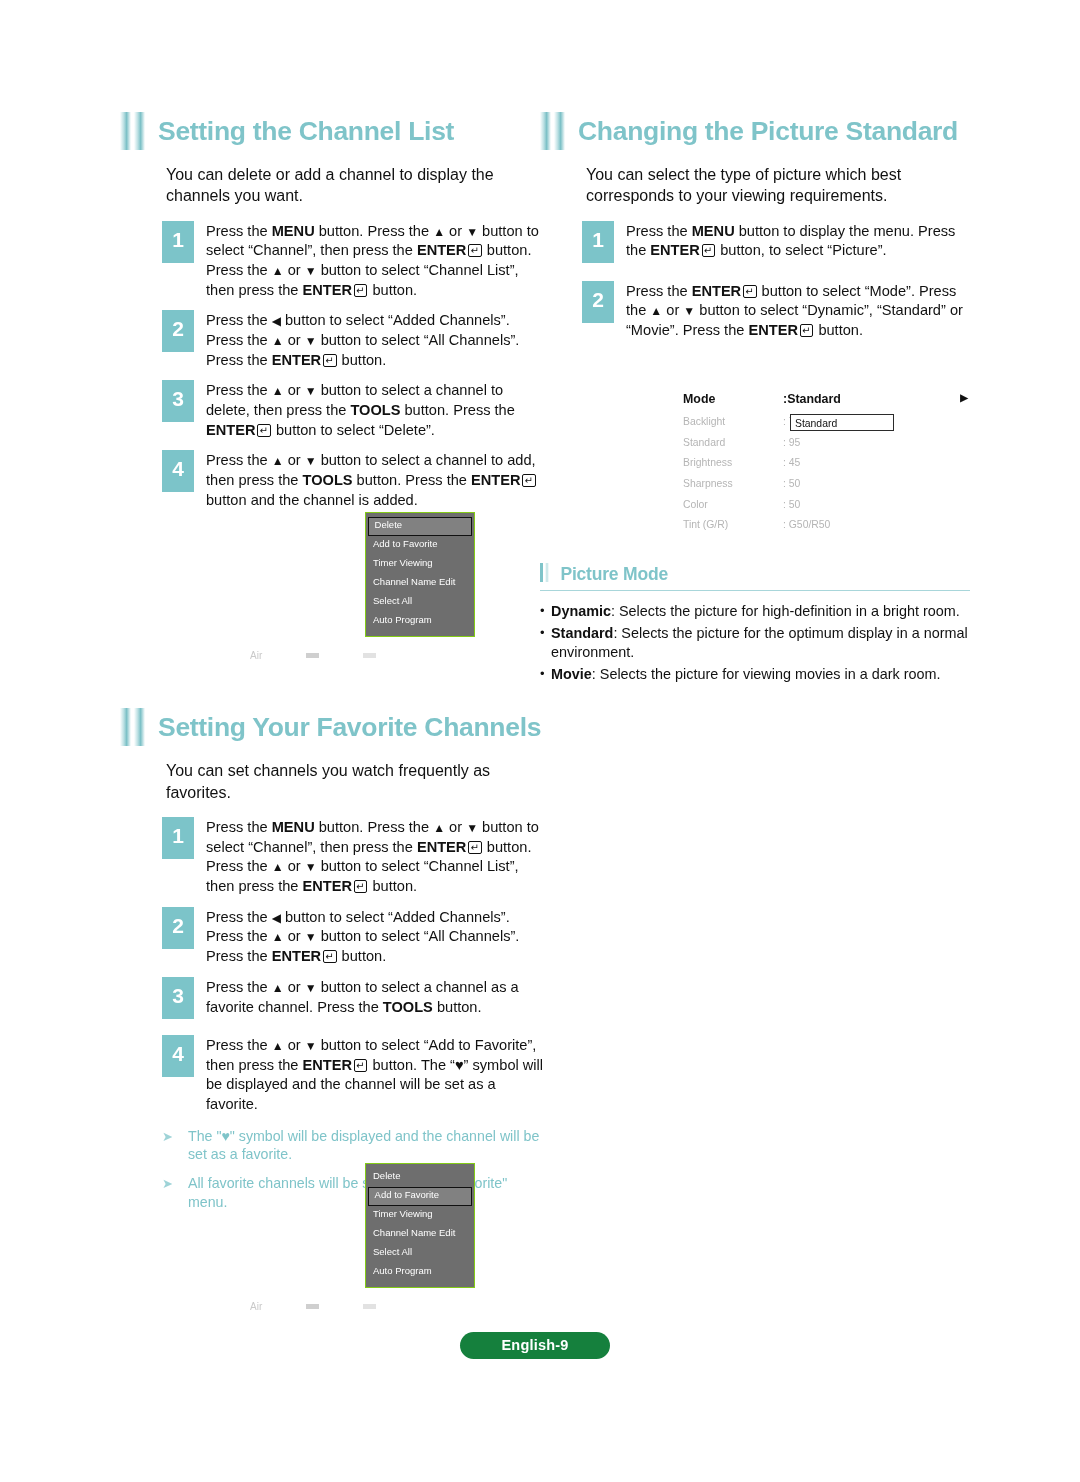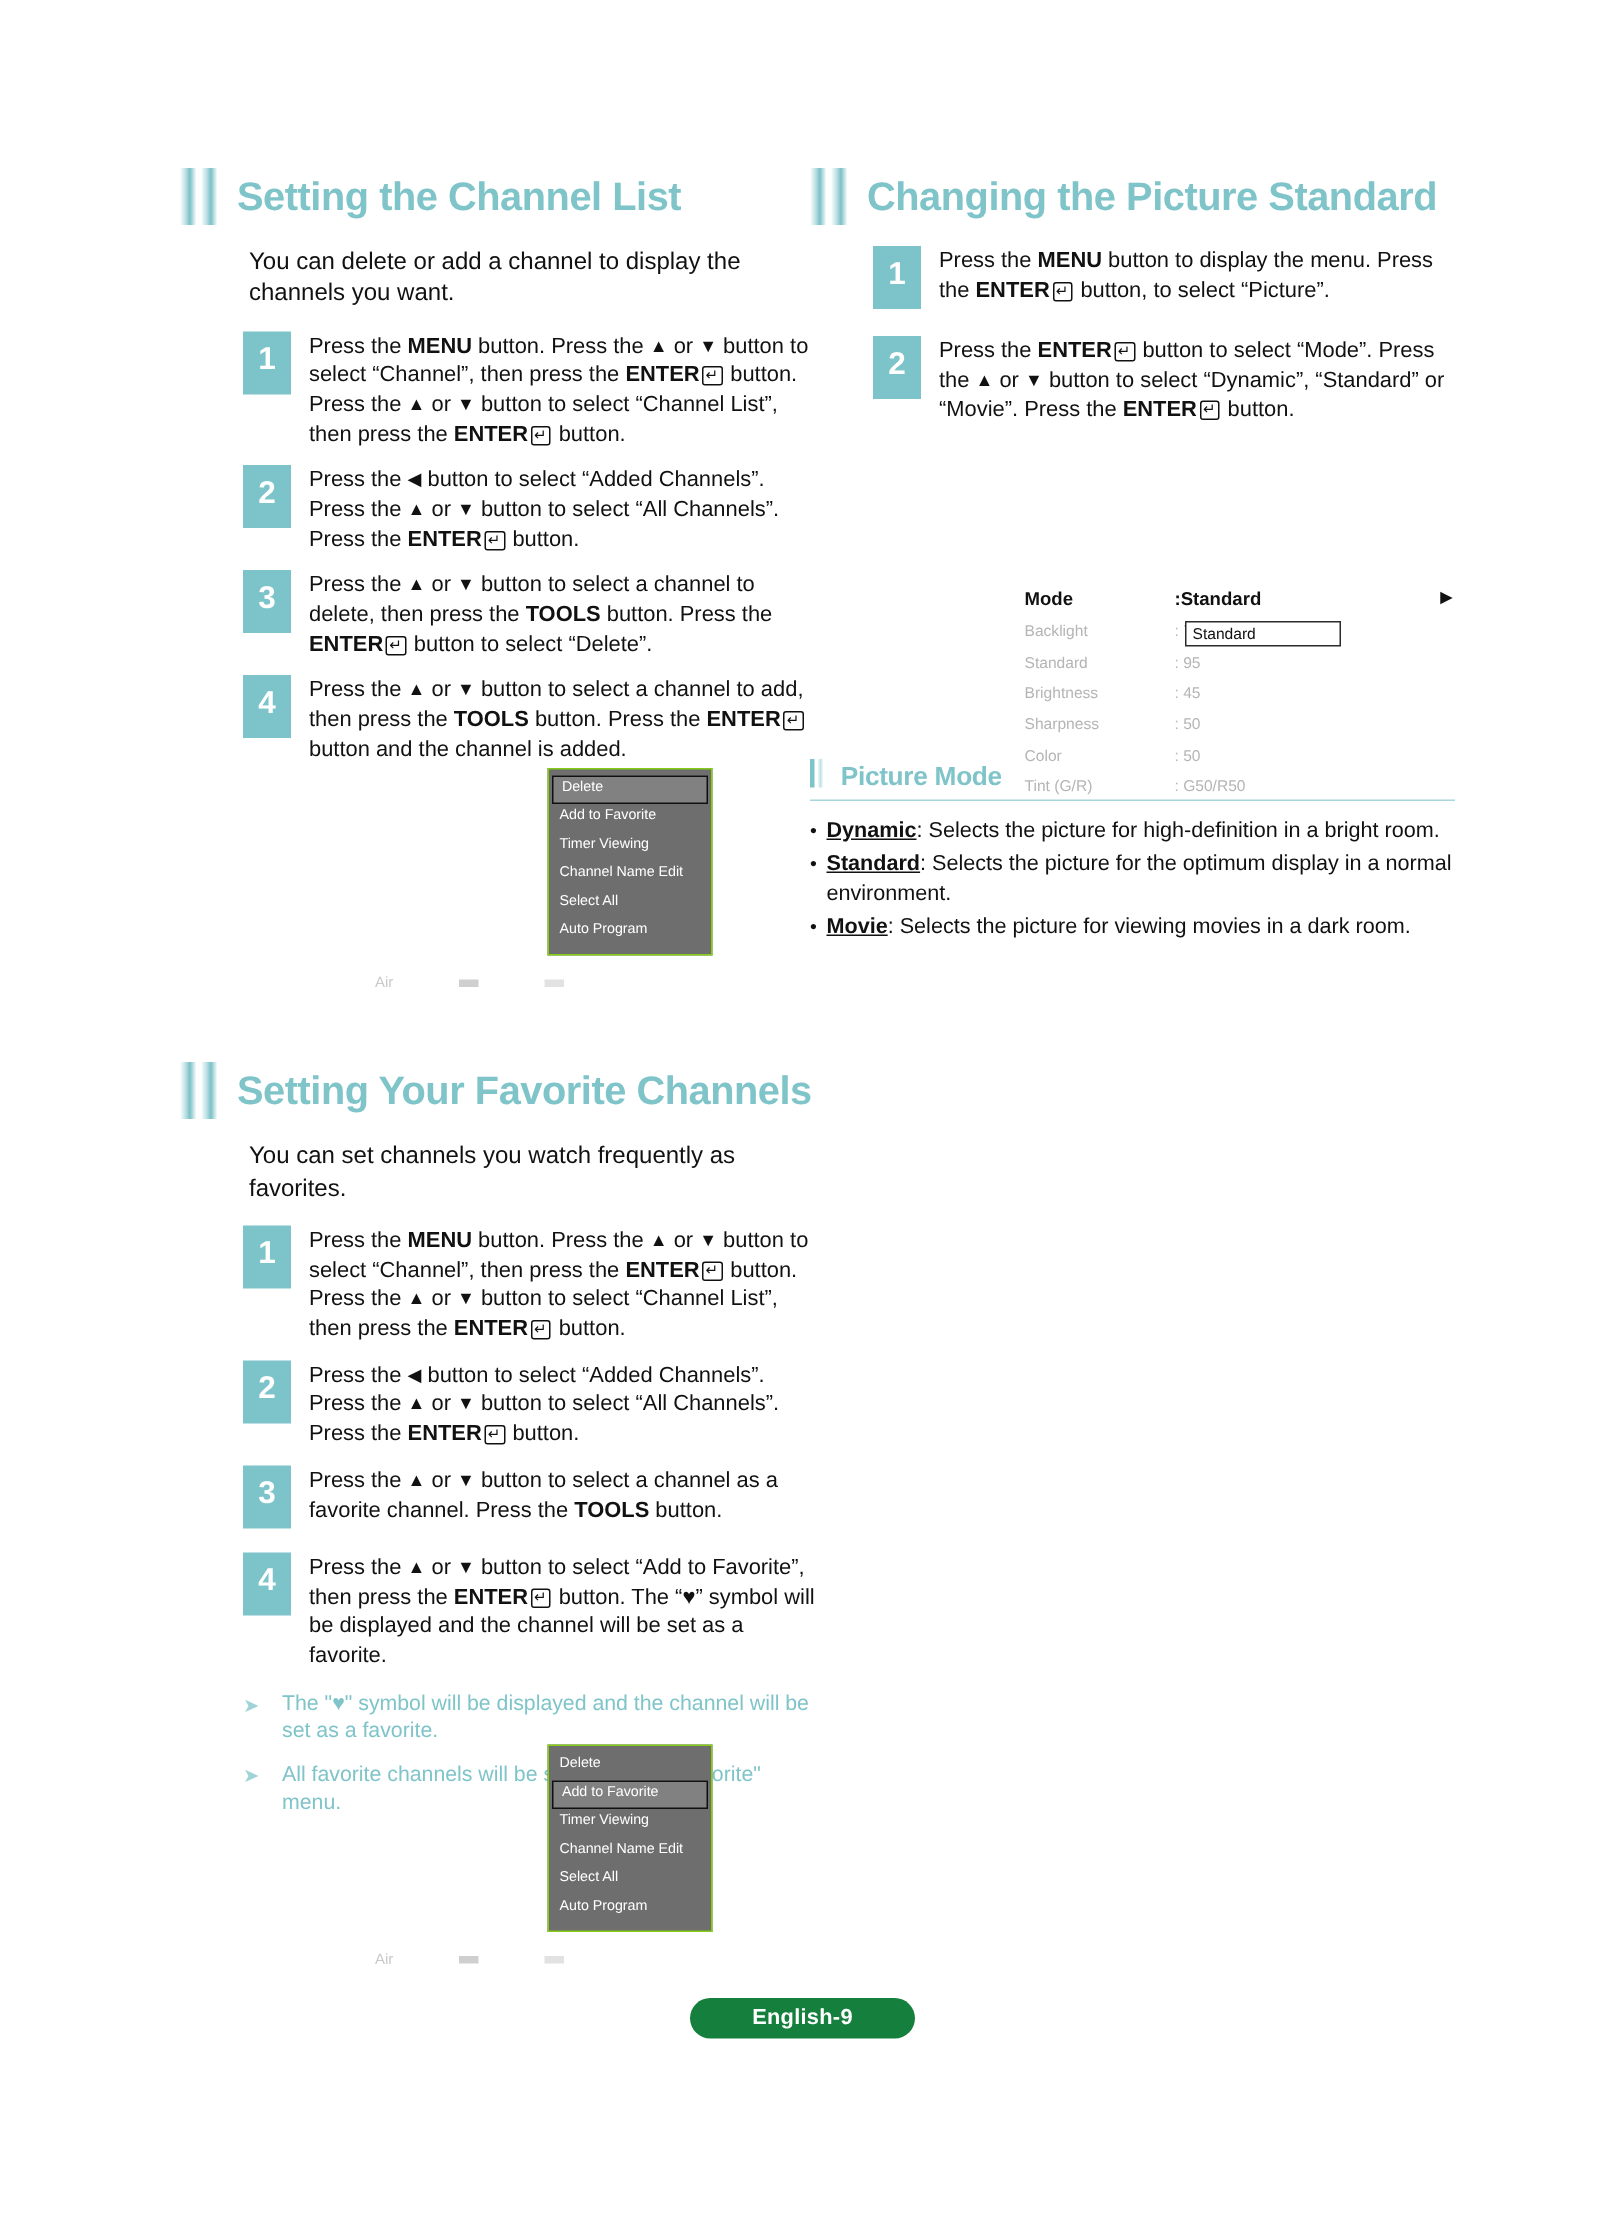--- a/index.html
+++ b/index.html
@@ -245,21 +245,21 @@
   
   .bullets { margin-top: 11px; }
   .bullet {
     display: flex;
     font-size: 14.4px;
     line-height: 1.34;
     margin-bottom: 3px;
     color: #111;
   }
   .bullet .dot { flex: 0 0 11px; font-size: 13px; }
-  .bullet b { font-weight: bold; text-decoration: underline; }
+  .bullet b { font-weight: bold; }
 
   
   .footer {
     position: absolute;
     left: 460px;
     top: 1332px;
     width: 150px;
     height: 27px;
     background: #15803d;
     border-radius: 14px;
@@ -430,20 +430,21 @@
   <div class="col-right">
 
     <div>
       <div class="section-head">
         <span class="head-mark">
             <i></i>
             <i></i>
           </span>
         <span class="head-title">Changing the Picture Standard</span>
       </div>
+      <p class="intro">You can select the type of picture which best corresponds to your viewing requirements.</p>
 
       <div class="steps">
         <div class="step">
           <div class="step-num">1</div>
           <div class="step-body">
             Press the <b>MENU</b> button to display the menu.
             Press the <b>ENTER</b><span class="ent">↵</span> button, to select “Picture”.
           </div>
         </div>
 

